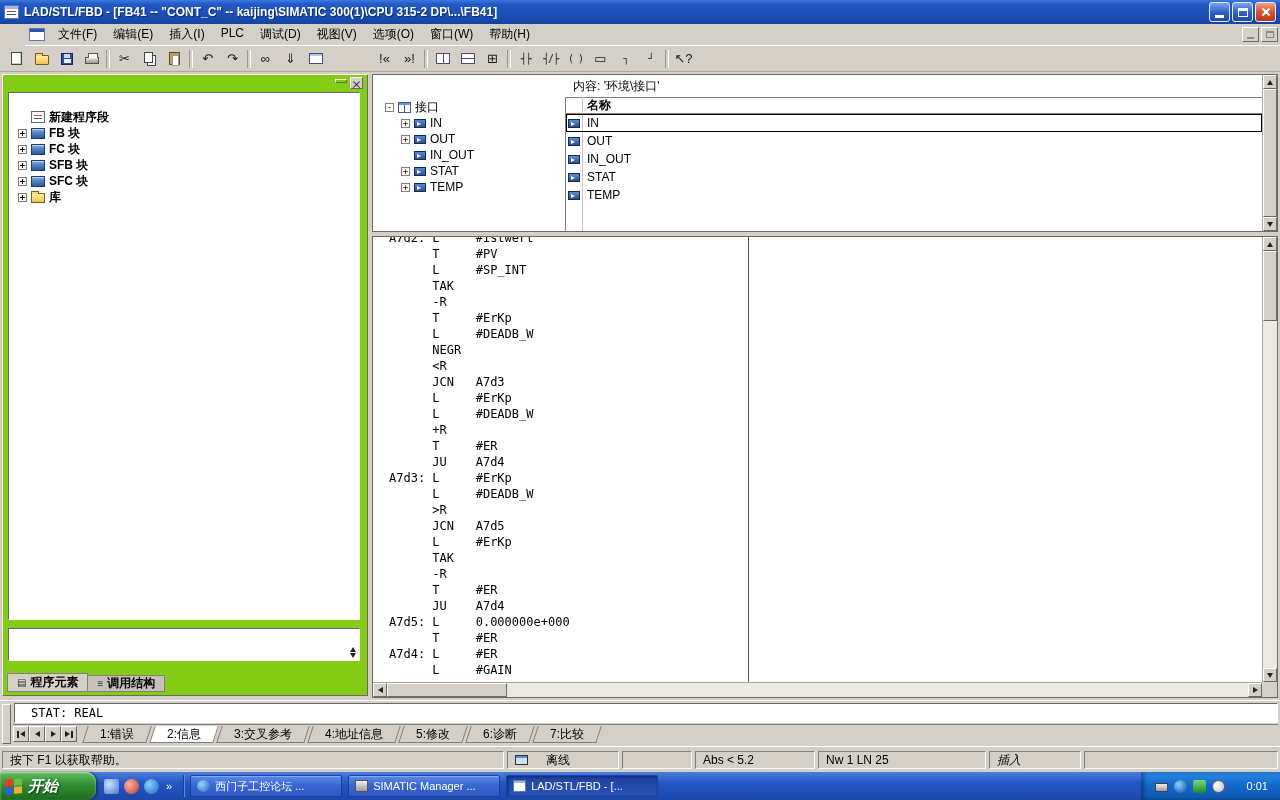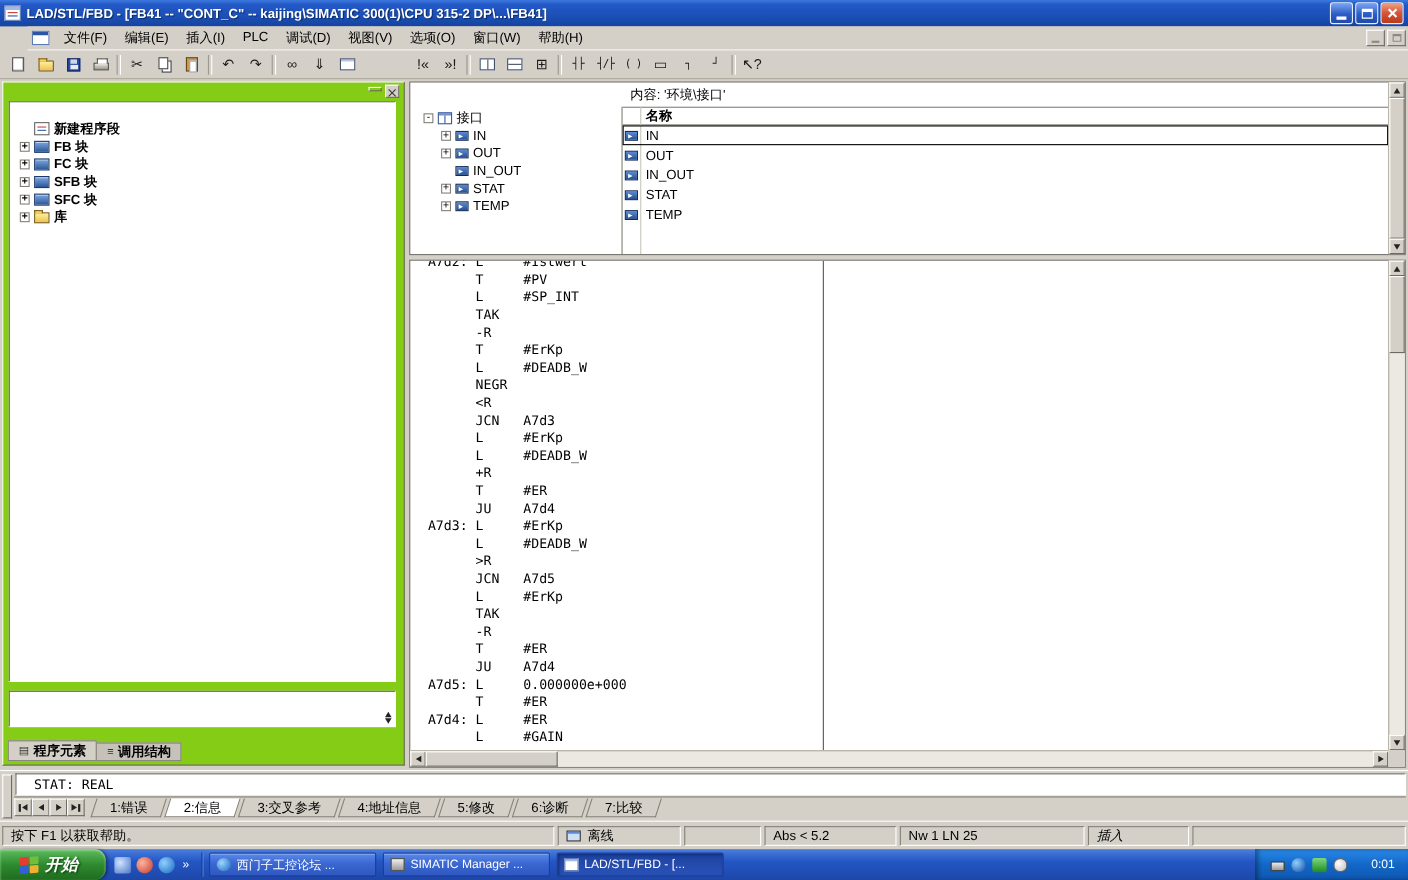--- a/index.html
+++ b/index.html
@@ -176,33 +176,33 @@
     transform:skewX(-18deg); background:#d4d0c8; border:1px solid #848078; border-top:none; margin-right:3px; }
   .sheettab.active { background:#fff; z-index:2; }
   .sheettab .stlabel { transform:skewX(18deg); white-space:nowrap; }
 
   
   #statusbar { position:absolute; left:0; top:746px; width:1280px; height:26px; background:#d4d0c8;
     border-top:1px solid #fff; display:flex; gap:3px; padding:4px 2px 2px 2px; }
   .sseg { border:1px solid; border-color:#848078 #fff #fff #848078; height:18px; line-height:16px;
     padding:0 7px; white-space:nowrap; overflow:hidden; }
   .seg-help { width:502px; }
-  .seg-conn { width:112px; display:flex; align-items:center; gap:6px; }
+  .seg-conn { width:112px; display:flex; align-items:center; gap:18px; }
   .seg-pad { width:70px; }
   .seg-abs { width:120px; }
   .seg-pos { width:168px; }
   .seg-mode { width:92px;font-style:italic; }
   .seg-rest { flex:1; }
   .ic-offline { width:13px; height:10px; border:1px solid #333; background:#cfe0f5; box-shadow:inset 0 2px 0 #5b8bd6; }
 
   
   #taskbar { position:absolute; left:0; top:772px; width:1280px; height:28px;
     background:linear-gradient(#4a7edc,#2356c4 40%,#1d47a8); display:flex; align-items:center; }
   .startbtn { height:28px; width:96px; flex:none; background:linear-gradient(#5fbc5f,#2f8b2f 50%,#1f6b1f);
-    border-radius:0 10px 10px 0; display:flex; align-items:center; gap:6px; padding-left:18px;
+    border-radius:0 10px 10px 0; display:flex; align-items:center; gap:6px; padding-left:5px;
     color:#fff; font-weight:bold; font-style:italic; font-size:15px; text-shadow:1px 1px 2px #0c3b0c;
     box-shadow:inset 0 1px 2px #a8e4a8, 2px 0 3px rgba(0,0,0,.4); }
   .winflag { width:17px; height:15px; display:grid; grid-template-columns:1fr 1fr; grid-template-rows:1fr 1fr;
     gap:1px; transform:skewY(-5deg); }
   .winflag i { border-radius:1px; }
   .winflag .f1 { background:#e83a2e; } .winflag .f2 { background:#6fbf3a; }
   .winflag .f3 { background:#2e62d9; } .winflag .f4 { background:#f0b12e; }
   .ql { display:flex; align-items:center; gap:5px; margin:0 6px 0 8px; }
   .qlic { width:15px; height:15px; border-radius:2px; }
   .ql1 { background:radial-gradient(circle at 35% 35%,#cfe3ff,#4a76c8); }

